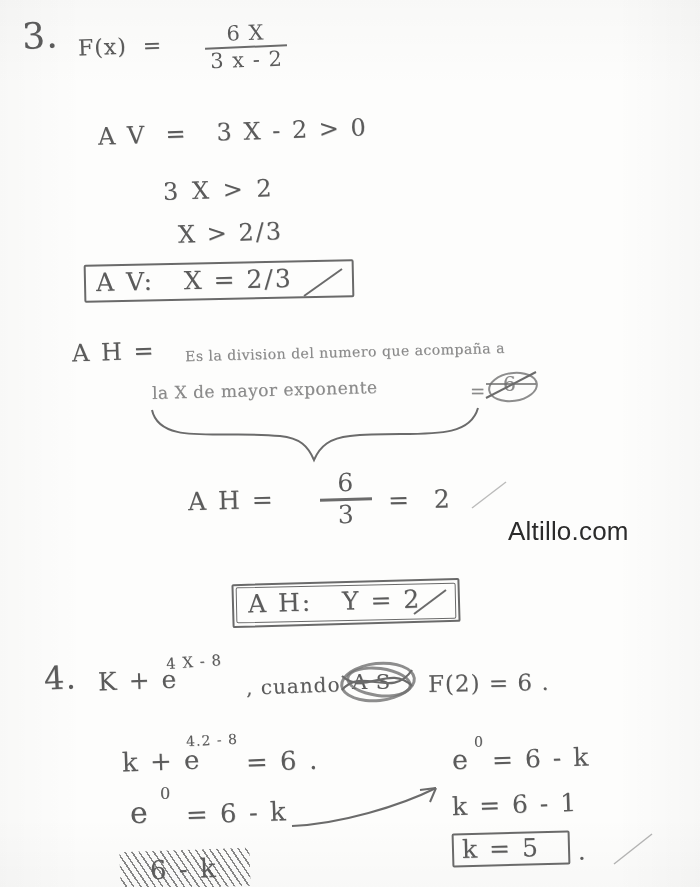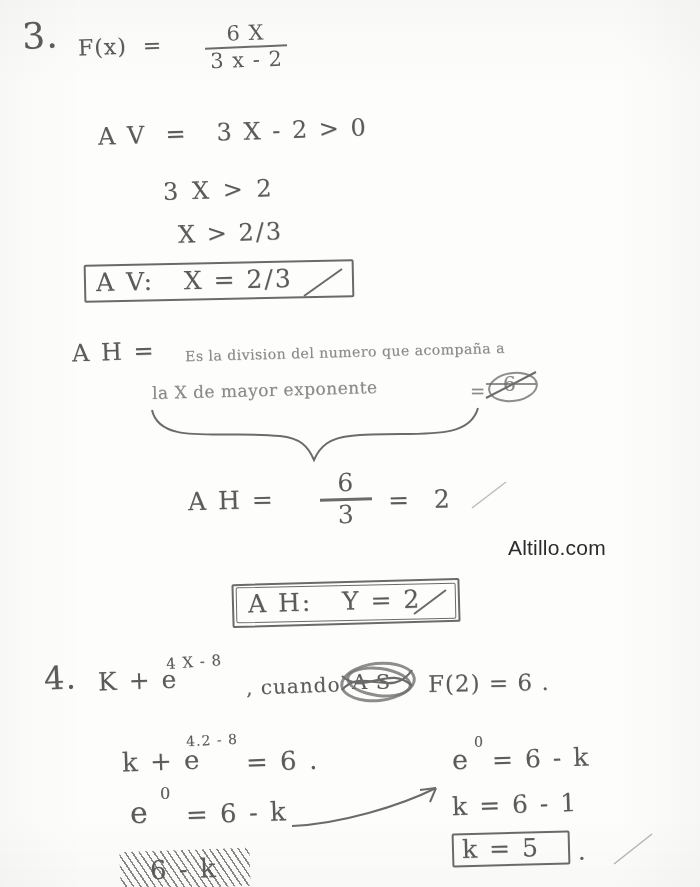--- a/index.html
+++ b/index.html
@@ -145,21 +145,21 @@
     <span class="bar" style="height:3px;"></span>
     <span class="den">3</span>
   </div>
 
   <span class="hw" style="left:388px; top:487px; font-size:25px; transform:rotate(-1.5deg); letter-spacing:3px;">=  2</span>
 
   <svg class="ink pencil-faint" style="left:470px; top:478px;" width="40" height="34">
     <path d="M2 30 L 36 4" stroke-width="1.4" stroke-opacity="0.45"></path>
   </svg>
 
-  <span id="watermark" style="left:508px; top:536px; font-size:21px;">Altillo.com</span>
+  <span id="watermark" style="left:508px; top:516px; font-size:26px;">Altillo.com</span>
 
   <div class="boxed" style="left:232px; top:581px; width:228px; height:44px; transform:rotate(-1.6deg);"></div>
   <div class="boxed" style="left:236px; top:585px; width:220px; height:36px; transform:rotate(-1.2deg); border-width:1px;"></div>
   <span class="hw" style="left:248px; top:589px; font-size:25px; transform:rotate(-1.6deg); letter-spacing:2px;">A H:   Y = 2</span>
   <svg class="ink" style="left:412px; top:586px;" width="40" height="32">
     <line x1="2" y1="28" x2="34" y2="4" stroke-width="2"></line>
   </svg>
 
   <span class="hw" style="left:44px; top:662px; font-size:32px; transform:rotate(-3deg);">4.</span>
 

